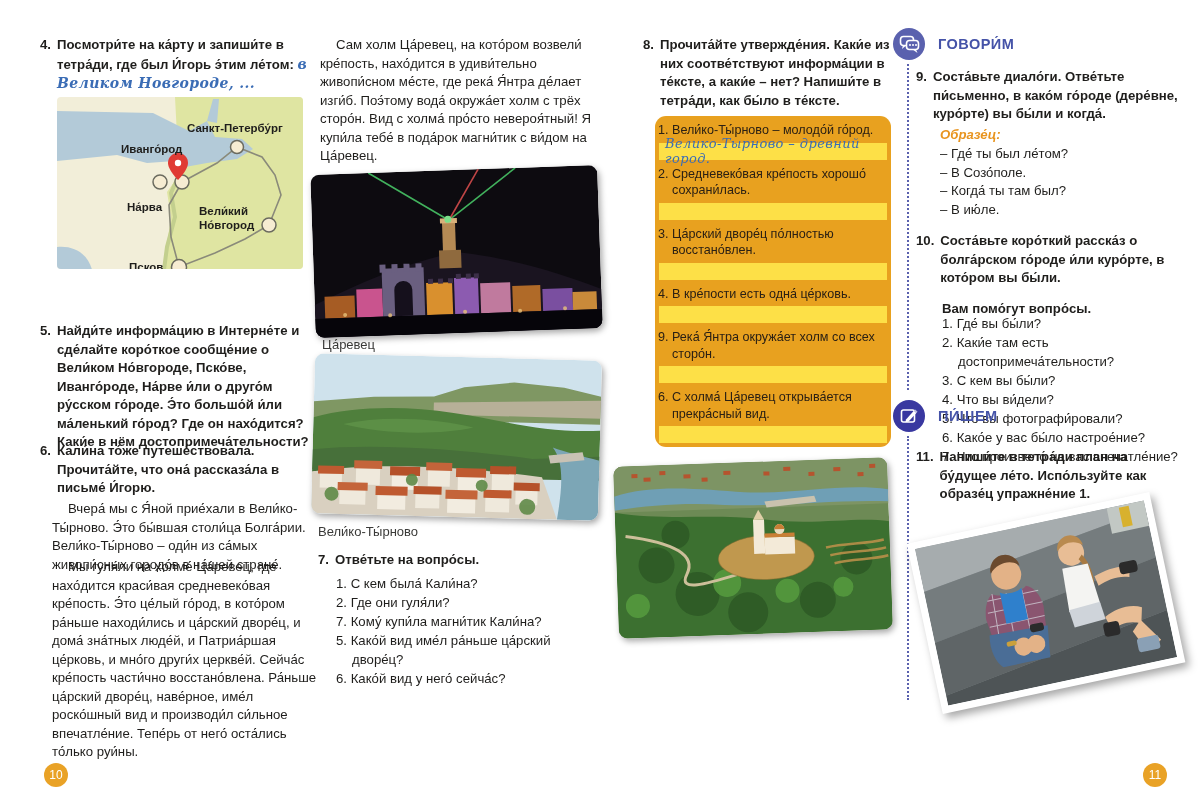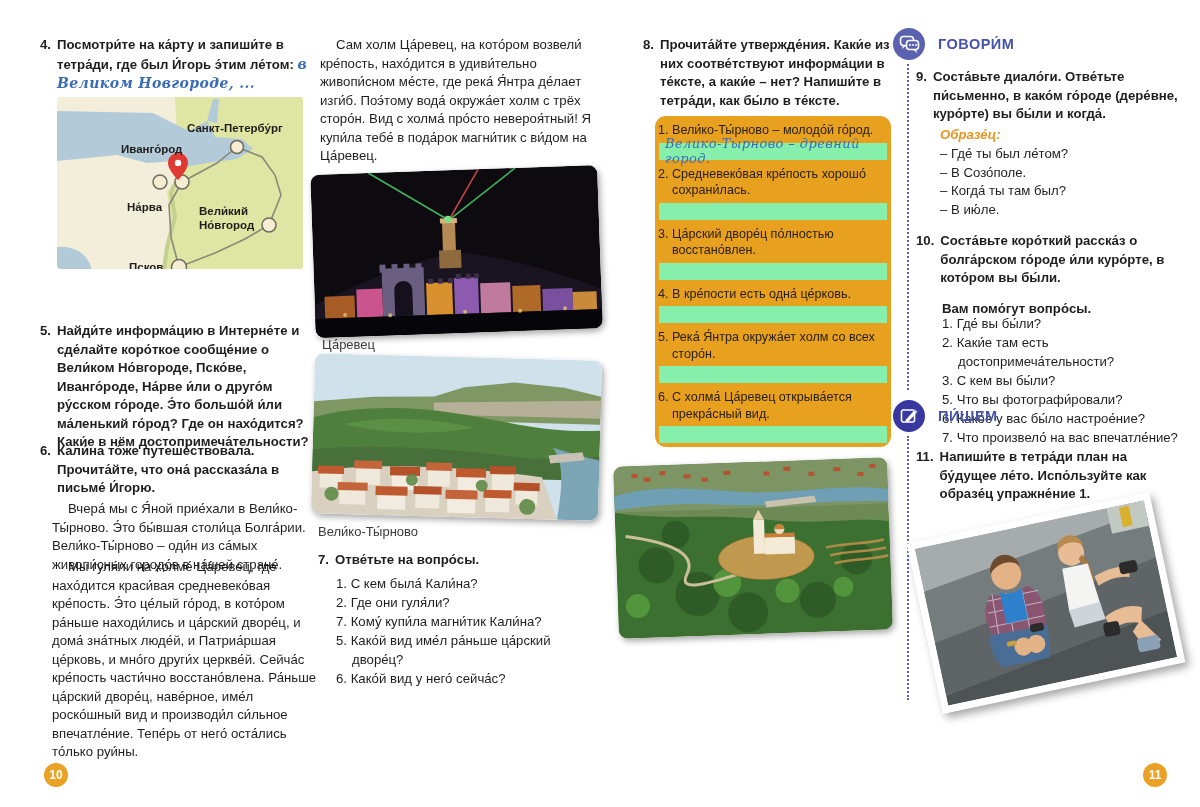--- a/index.html
+++ b/index.html
@@ -12,25 +12,25 @@
   .indent{text-indent:16px;}
   .hand{font-family:"DejaVu Serif",serif;font-style:italic;color:#3a6cb5;font-size:14px;letter-spacing:.4px;}
   .qlist{font-size:13.2px;line-height:19px;font-weight:normal;}
   .qlist div{margin:0;}
   .q2line{padding-left:16px;text-indent:-16px;}
   .caption{font-size:13px;color:#3a3a38;}
   .photo{border-radius:9px;overflow:hidden;box-shadow:2px 3px 6px rgba(0,0,0,.35);}
   .section-head{font-size:14.5px;font-weight:bold;color:#4553a8;letter-spacing:.5px;}
   .dotline{width:0;border-left:2px dotted #5a61ae;}
   .badge{width:24px;height:24px;border-radius:50%;background:#e9a226;color:#fff;
-         font-size:12px;font-weight:bold;display:flex;align-items:center;justify-content:center;}
+         font-size:12px;font-weight:normal;display:flex;align-items:center;justify-content:center;}
   .obox{background:#e8a11f;border-radius:11px;padding:3px;box-sizing:border-box;}
   .stmt{font-size:12.6px;line-height:16.5px;color:#2b2014;padding:3px 6px 3px 6px;}
   .stmt-wrap{padding-left:14px;text-indent:-14px;}
-  .ansline{background:#86efac;height:17px;margin:1px 1px 3px 1px;display:flex;align-items:center;padding:0 6px;box-sizing:border-box;}
+  .ansline{background:#fde047;height:17px;margin:1px 1px 3px 1px;display:flex;align-items:center;padding:0 6px;box-sizing:border-box;}
   .ansline .hand{font-size:13px;}
   .obr{color:#e8941f;font-weight:bold;font-style:italic;font-size:13.2px;}
   .dlg{font-size:13.2px;line-height:18.5px;}
   .helper{font-weight:bold;font-size:13.2px;}
 </style>
 </head>
 <body>
 
 <div class="page">
 
@@ -222,21 +222,21 @@
     <div class="stmt stmt-wrap">1. Вели́ко-Ты́рново – молодо́й го́род.</div>
     <div class="ansline">
         <span class="hand">Велико-Тырново – древний город.</span>
       </div>
     <div class="stmt stmt-wrap">2. Средневеко́вая кре́пость хорошо́ сохрани́лась.</div>
     <div class="ansline"></div>
     <div class="stmt stmt-wrap">3. Ца́рский дворе́ц по́лностью восстано́влен.</div>
     <div class="ansline"></div>
     <div class="stmt stmt-wrap">4. В кре́пости есть одна́ це́рковь.</div>
     <div class="ansline"></div>
-    <div class="stmt stmt-wrap">5. Река́ Я́нтра окружа́ет холм со всех сторо́н.</div>
+    <div class="stmt stmt-wrap">9. Река́ Я́нтра окружа́ет холм со всех сторо́н.</div>
     <div class="ansline"></div>
     <div class="stmt stmt-wrap">6. С холма́ Ца́ревец открыва́ется прекра́сный вид.</div>
     <div class="ansline" style="margin-bottom:1px;"></div>
   </div>
 
   <div class="abs photo" style="left:616px;top:462px;width:274px;height:172px;transform:rotate(-2deg);">
     <svg width="274" height="172" viewBox="0 0 274 172">
       <rect width="274" height="172" fill="#6d8a55"></rect>
 
       <rect x="0" y="0" width="274" height="46" fill="#7d9464"></rect>
@@ -321,20 +321,21 @@
 
   <div class="abs task" style="left:916px;top:232px;width:272px;">
     <span class="num">10.</span>
     <span>Соста́вьте коро́ткий расска́з о болга́рском го́роде и́ли куро́рте, в кото́ром вы бы́ли.</span>
   </div>
   <div class="abs helper" style="left:942px;top:301px;">Вам помо́гут вопро́сы.</div>
   <div class="abs qlist" style="left:942px;top:314px;width:250px;">
     <div class="q2line">1. Где́ вы бы́ли?</div>
     <div class="q2line">2. Каки́е там есть достопримеча́тельности?</div>
     <div class="q2line">3. С кем вы бы́ли?</div>
+    <div class="q2line">4. Что вы ви́дели?</div>
     <div class="q2line">5. Что вы фотографи́ровали?</div>
     <div class="q2line">6. Како́е у вас бы́ло настрое́ние?</div>
     <div class="q2line">7. Что произвело́ на вас впечатле́ние?</div>
   </div>
 
   <div class="abs" style="left:893px;top:400px;width:32px;height:32px;">
     <svg width="32" height="32" viewBox="0 0 32 32">
       <circle cx="16" cy="16" r="16" fill="#3938a0"></circle>
       <rect x="8.5" y="10" width="13" height="12" rx="2" fill="none" stroke="#ffffff" stroke-width="1.6"></rect>
       <path d="M13,19.5 L22,9.5 L24.5,11.8 L15.6,21.5 L12.4,22.3 Z" fill="#ffffff"></path>

